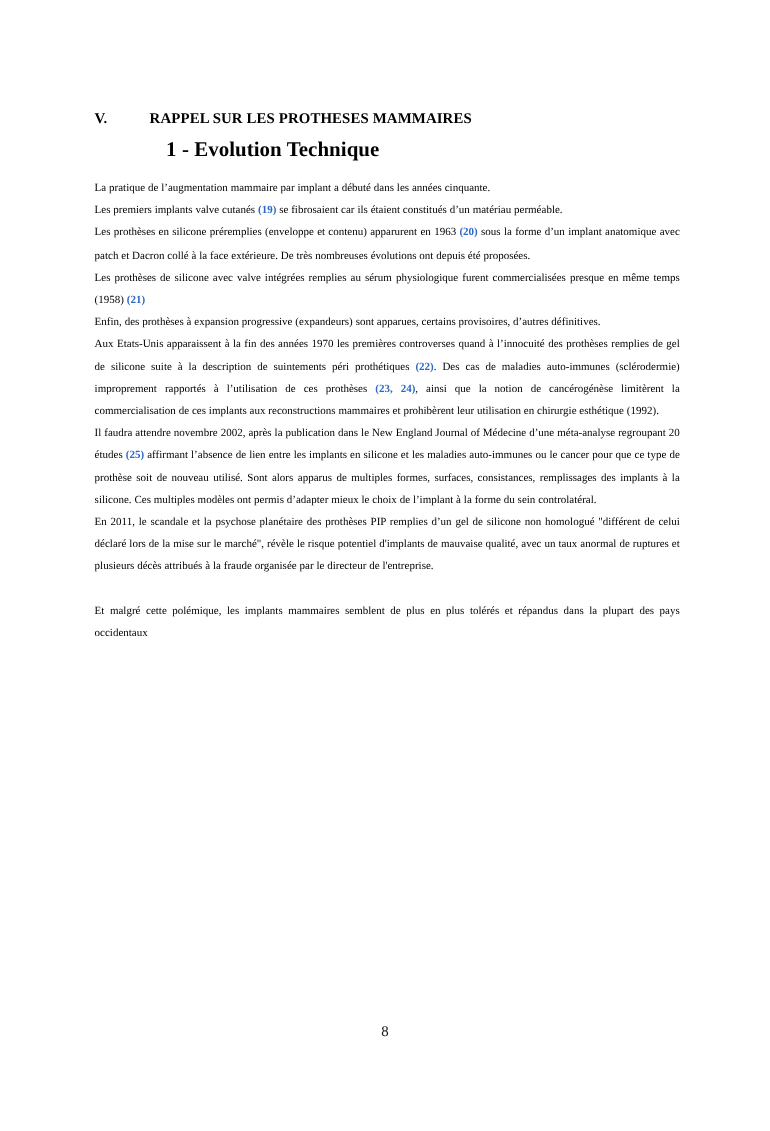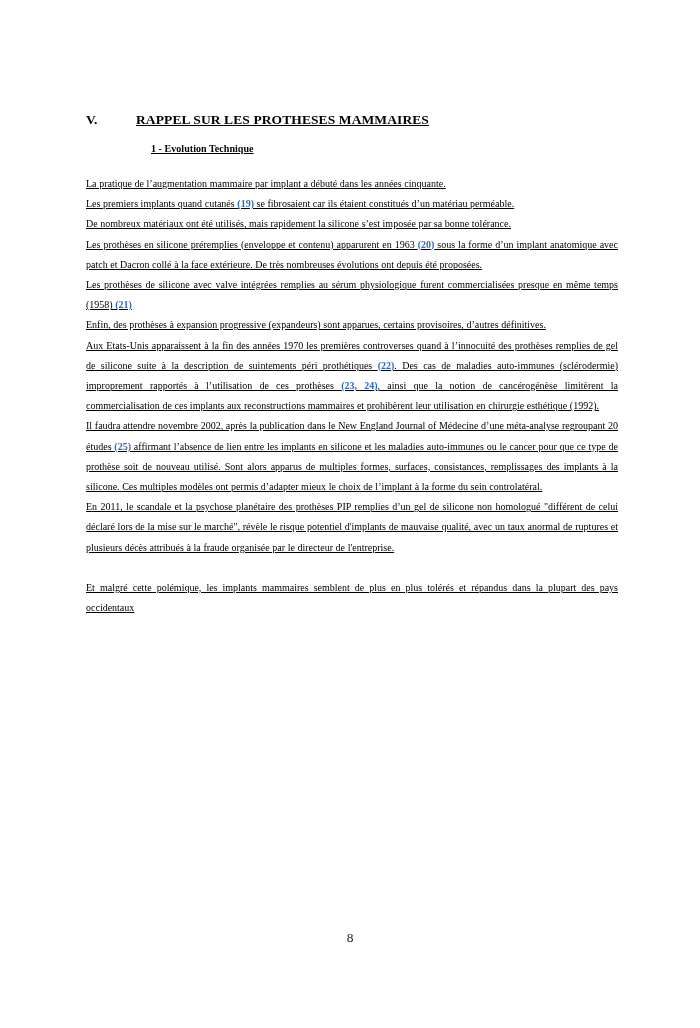--- a/index.html
+++ b/index.html
@@ -16,39 +16,38 @@
     overflow: hidden;
   }
   .page {
     position: absolute;
     inset: 0;
     background: #ffffff;
   }
   .content {
     position: absolute;
     left: 86px;
-    top: 110px;
+    top: 98px;
     width: 532px;
-    text-decoration: underline;
   }
   h1.section-heading {
     font-size: 13.5px;
     font-weight: bold;
     margin: 0 0 0 0;
     padding: 0;
     line-height: 20px;
     letter-spacing: 0.1px;
     white-space: pre;
   }
   h1.section-heading .num {
     display: inline-block;
     width: 50px;
   }
   h2.sub-heading {
-    font-size: 10px;
+    font-size: 19px;
     font-weight: bold;
     margin: 9px 0 0 0;
     padding: 0 0 0 65px;
     line-height: 20px;
     letter-spacing: 0.05px;
   }
   .body-block {
     margin-top: 15px;
   }
   p.para {
@@ -92,22 +91,21 @@
 <div class="page">
 
   <div class="content">
 
     <h1 class="section-heading"><span class="num">V.</span><span>RAPPEL SUR LES PROTHESES MAMMAIRES</span></h1>
 
     <h2 class="sub-heading">1 - Evolution Technique</h2>
 
     <div class="body-block" id="body-text">
         <p class="para nojust"><span>La pratique de l’augmentation mammaire par implant a débuté dans les années cinquante.</span></p>
-        <p class="para nojust"><span>Les premiers implants quand cutanés </span><span class="cite">(19)</span><span> se fibrosaient car ils étaient constitués d’un matériau perméable.</span></p>
-        <p class="para nojust"><span>De nombreux matériaux ont été utilisés, mais rapidement la silicone s’est imposée par sa bonne tolérance.</span></p>
+        <p class="para nojust"><span>Les premiers implants valve cutanés </span><span class="cite">(19)</span><span> se fibrosaient car ils étaient constitués d’un matériau perméable.</span></p>
         <p class="para"><span>Les prothèses en silicone préremplies (enveloppe et contenu) apparurent en 1963 </span><span class="cite">(20)</span><span> sous la forme d’un implant anatomique avec patch et Dacron collé à la face extérieure. De très nombreuses évolutions ont depuis été proposées.</span></p>
         <p class="para"><span>Les prothèses de silicone avec valve intégrées remplies au sérum physiologique furent commercialisées presque en même temps (1958) </span><span class="cite">(21)</span></p>
         <p class="para"><span> Enfin, des prothèses à expansion progressive (expandeurs) sont apparues, certains provisoires, d’autres définitives.</span></p>
         <p class="para"><span>Aux Etats-Unis apparaissent à la fin des années 1970 les premières controverses quand à l’innocuité des prothèses remplies de gel de silicone suite à la description de suintements péri prothétiques </span><span class="cite">(22)</span><span>. Des cas de maladies auto-immunes (sclérodermie) improprement rapportés à l’utilisation de ces prothèses </span><span class="cite">(23, 24)</span><span>, ainsi que la notion de cancérogénèse limitèrent la commercialisation de ces implants aux reconstructions mammaires et prohibèrent leur utilisation en chirurgie esthétique (1992).</span></p>
         <p class="para"><span>Il faudra attendre novembre 2002, après la publication dans le New England Journal of Médecine d’une méta-analyse regroupant 20 études </span><span class="cite">(25)</span><span> affirmant l’absence de lien entre les implants en silicone et les maladies auto-immunes ou le cancer pour que ce type de prothèse soit de nouveau utilisé. Sont alors apparus de multiples formes, surfaces, consistances, remplissages des implants à la silicone. Ces multiples modèles ont permis d’adapter mieux le choix de l’implant à la forme du sein controlatéral.</span></p>
         <p class="para"><span>En 2011, le scandale et la psychose planétaire des prothèses PIP remplies d’un gel de silicone non homologué "différent de celui déclaré lors de la mise sur le marché", révèle le risque potentiel d'implants de mauvaise qualité, avec un taux anormal de ruptures et plusieurs décès attribués à la fraude organisée par le directeur de l'entreprise.</span></p>
         <div class="gap"></div>
         <p class="para"><span>Et malgré cette polémique, les implants mammaires semblent de plus en plus tolérés et répandus dans la plupart des pays occidentaux</span></p>
       </div>
 

